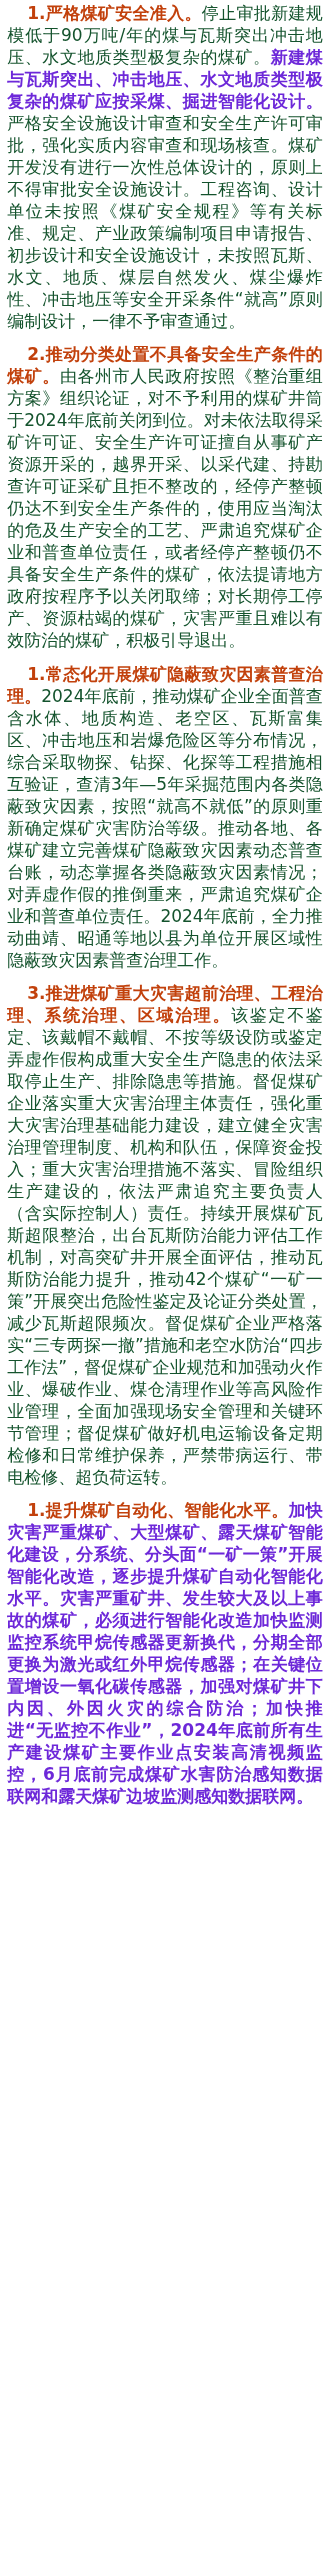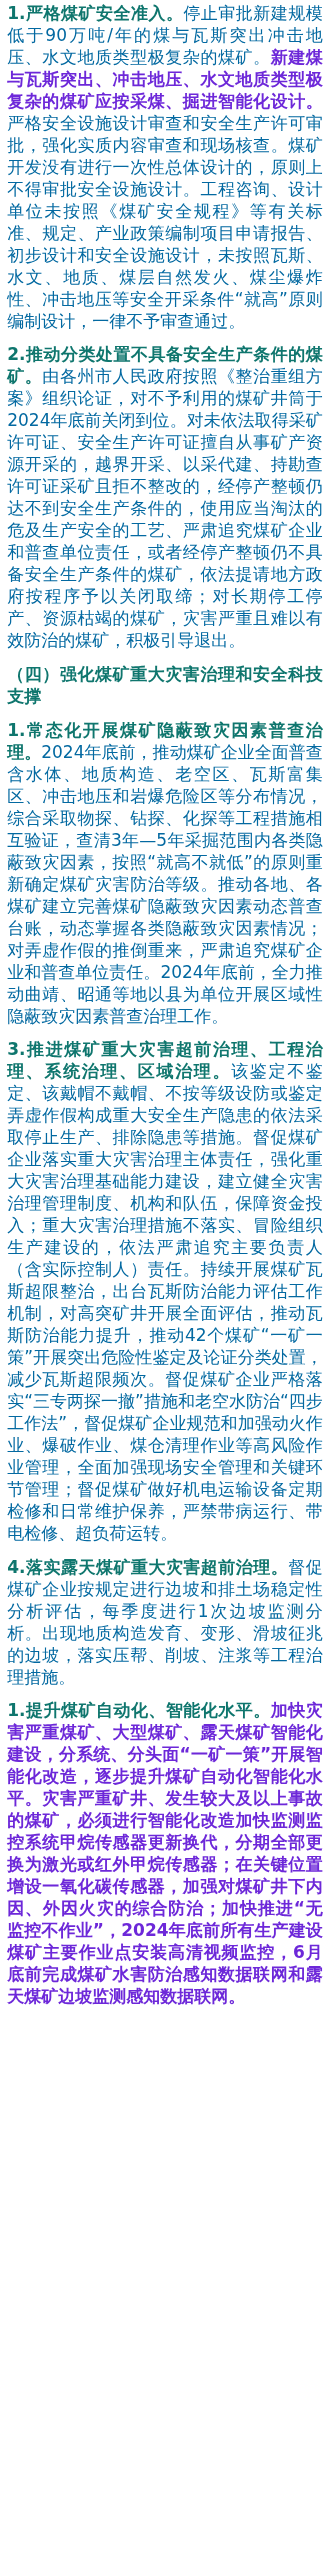--- a/index.html
+++ b/index.html
@@ -24,29 +24,27 @@
     text-align: justify;
     word-break: break-all;
   }
   .doc p {
     margin: 0 0 11.3px 0;
   }
   .doc p.section-heading {
     font-weight: 700;
     margin: 2.1px 0 12.4px 0;
   }
-  .run-normal { font-weight: 400; color: #0369a1; }
-  .run-bold   { font-weight: 700; color: #0f766e; }
+  .run-normal { font-weight: 400; color: #14532d; }
+  .run-bold   { font-weight: 700; color: #c2410c; margin-left: 20px; }
   .run-bold-blue { font-weight: 700; color: #6d28d9; }
 </style>
 </head>
 <body>
 
 <main class="doc" id="doc">
     <p class="paragraph"><span class="run-bold">1.严格煤矿安全准入。</span><span class="run-normal">停止审批新建规模低于90万吨/年的煤与瓦斯突出冲击地压、水文地质类型极复杂的煤矿。</span><span class="run-bold-blue">新建煤与瓦斯突出、冲击地压、水文地质类型极复杂的煤矿应按采煤、掘进智能化设计。</span><span class="run-normal">严格安全设施设计审查和安全生产许可审批，强化实质内容审查和现场核查。煤矿开发没有进行一次性总体设计的，原则上不得审批安全设施设计。工程咨询、设计单位未按照《煤矿安全规程》等有关标准、规定、产业政策编制项目申请报告、初步设计和安全设施设计，未按照瓦斯、水文、地质、煤层自然发火、煤尘爆炸性、冲击地压等安全开采条件“就高”原则编制设计，一律不予审查通过。</span></p>
     <p class="paragraph"><span class="run-bold">2.推动分类处置不具备安全生产条件的煤矿。</span><span class="run-normal">由各州市人民政府按照《整治重组方案》组织论证，对不予利用的煤矿井筒于2024年底前关闭到位。对未依法取得采矿许可证、安全生产许可证擅自从事矿产资源开采的，越界开采、以采代建、持勘查许可证采矿且拒不整改的，经停产整顿仍达不到安全生产条件的，使用应当淘汰的危及生产安全的工艺、严肃追究煤矿企业和普查单位责任，或者经停产整顿仍不具备安全生产条件的煤矿，依法提请地方政府按程序予以关闭取缔；对长期停工停产、资源枯竭的煤矿，灾害严重且难以有效防治的煤矿，积极引导退出。</span></p>
-    <p class="section-heading"><span class="run-bold">（四）强化煤矿重大灾害治理和安全科技支撑</span></p>
     <p class="paragraph"><span class="run-bold">1.常态化开展煤矿隐蔽致灾因素普查治理。</span><span class="run-normal">2024年底前，推动煤矿企业全面普查含水体、地质构造、老空区、瓦斯富集区、冲击地压和岩爆危险区等分布情况，综合采取物探、钻探、化探等工程措施相互验证，查清3年—5年采掘范围内各类隐蔽致灾因素，按照“就高不就低”的原则重新确定煤矿灾害防治等级。推动各地、各煤矿建立完善煤矿隐蔽致灾因素动态普查台账，动态掌握各类隐蔽致灾因素情况；对弄虚作假的推倒重来，严肃追究煤矿企业和普查单位责任。2024年底前，全力推动曲靖、昭通等地以县为单位开展区域性隐蔽致灾因素普查治理工作。</span></p>
     <p class="paragraph"><span class="run-bold">3.推进煤矿重大灾害超前治理、工程治理、系统治理、区域治理。</span><span class="run-normal">该鉴定不鉴定、该戴帽不戴帽、不按等级设防或鉴定弄虚作假构成重大安全生产隐患的依法采取停止生产、排除隐患等措施。督促煤矿企业落实重大灾害治理主体责任，强化重大灾害治理基础能力建设，建立健全灾害治理管理制度、机构和队伍，保障资金投入；重大灾害治理措施不落实、冒险组织生产建设的，依法严肃追究主要负责人（含实际控制人）责任。持续开展煤矿瓦斯超限整治，出台瓦斯防治能力评估工作机制，对高突矿井开展全面评估，推动瓦斯防治能力提升，推动42个煤矿“一矿一策”开展突出危险性鉴定及论证分类处置，减少瓦斯超限频次。督促煤矿企业严格落实“三专两探一撤”措施和老空水防治“四步工作法”，督促煤矿企业规范和加强动火作业、爆破作业、煤仓清理作业等高风险作业管理，全面加强现场安全管理和关键环节管理；督促煤矿做好机电运输设备定期检修和日常维护保养，严禁带病运行、带电检修、超负荷运转。</span></p>
-    <p class="paragraph"><span class="run-bold">4.落实露天煤矿重大灾害超前治理。</span><span class="run-normal">督促煤矿企业按规定进行边坡和排土场稳定性分析评估，每季度进行1次边坡监测分析。出现地质构造发育、变形、滑坡征兆的边坡，落实压帮、削坡、注浆等工程治理措施。</span></p>
     <p class="paragraph"><span class="run-bold">1.提升煤矿自动化、智能化水平。</span><span class="run-bold-blue">加快灾害严重煤矿、大型煤矿、露天煤矿智能化建设，分系统、分头面“一矿一策”开展智能化改造，逐步提升煤矿自动化智能化水平。灾害严重矿井、发生较大及以上事故的煤矿，必须进行智能化改造加快监测监控系统甲烷传感器更新换代，分期全部更换为激光或红外甲烷传感器；在关键位置增设一氧化碳传感器，加强对煤矿井下内因、外因火灾的综合防治；加快推进“无监控不作业”，2024年底前所有生产建设煤矿主要作业点安装高清视频监控，6月底前完成煤矿水害防治感知数据联网和露天煤矿边坡监测感知数据联网。</span></p>
   </main>
 
 
 </body></html>

